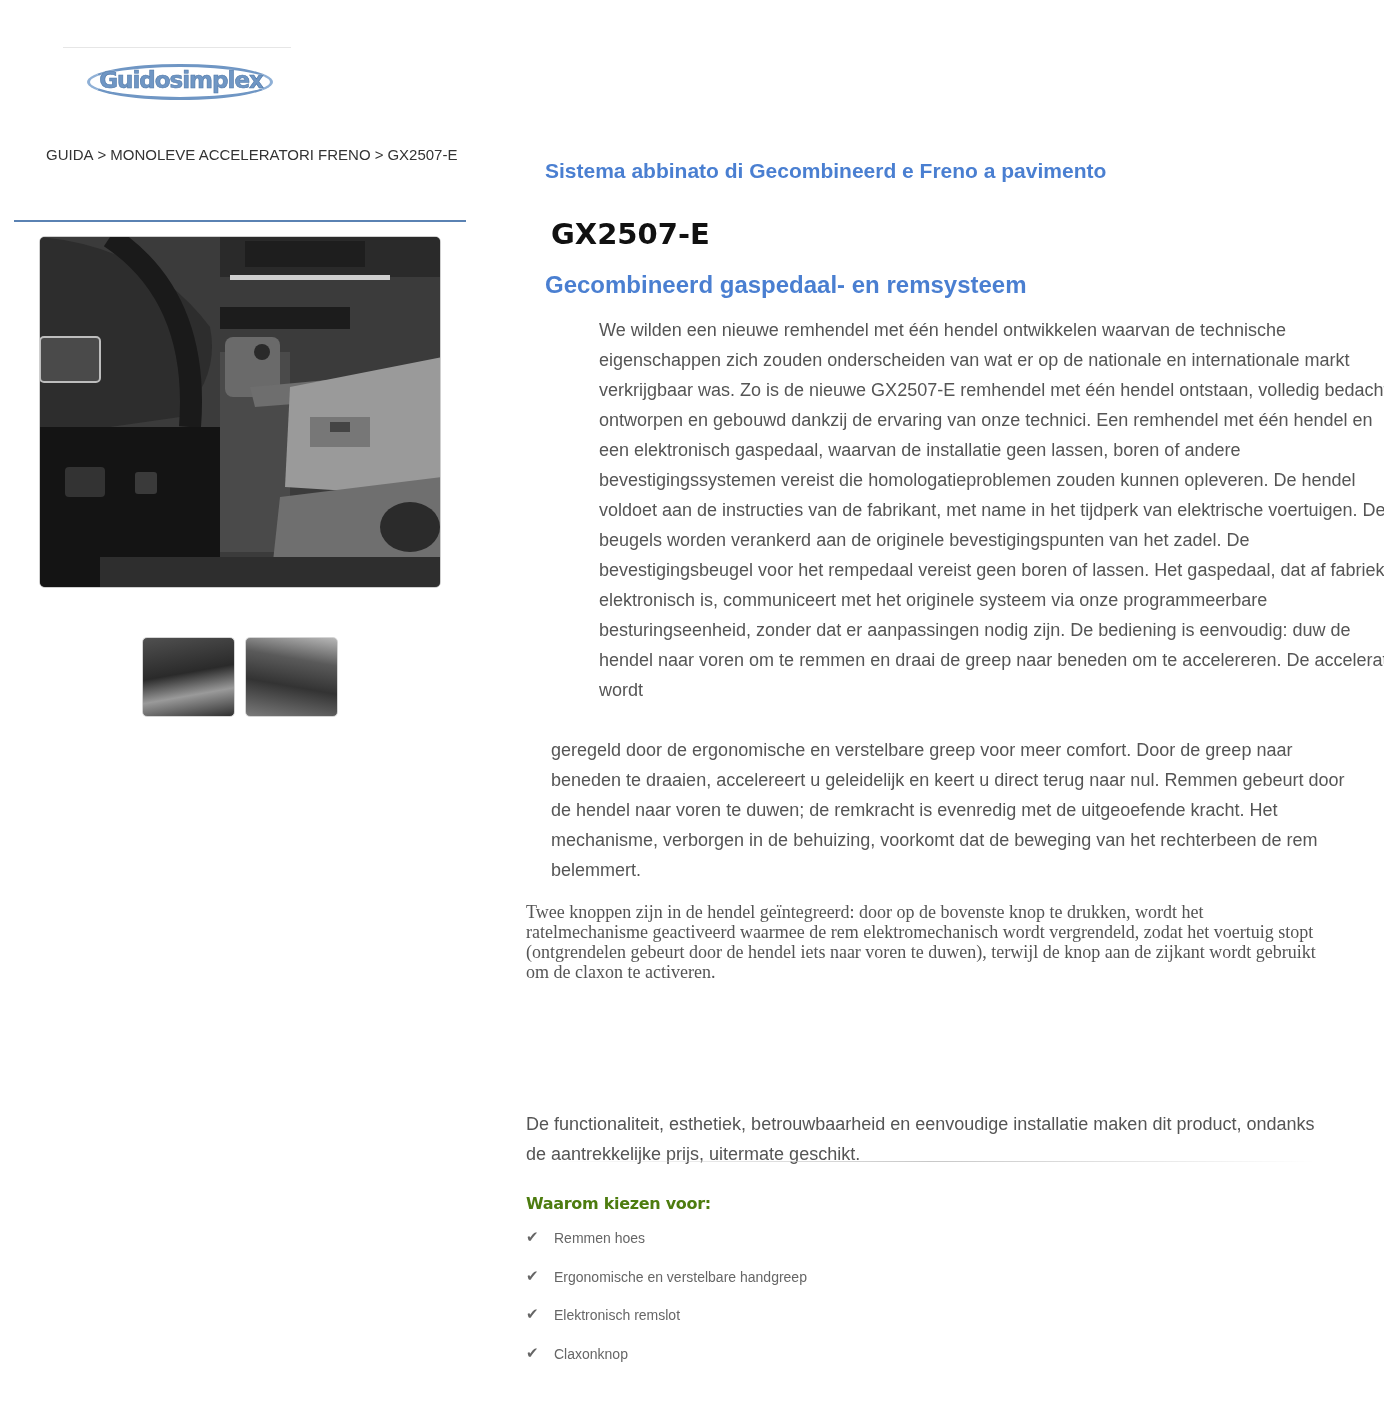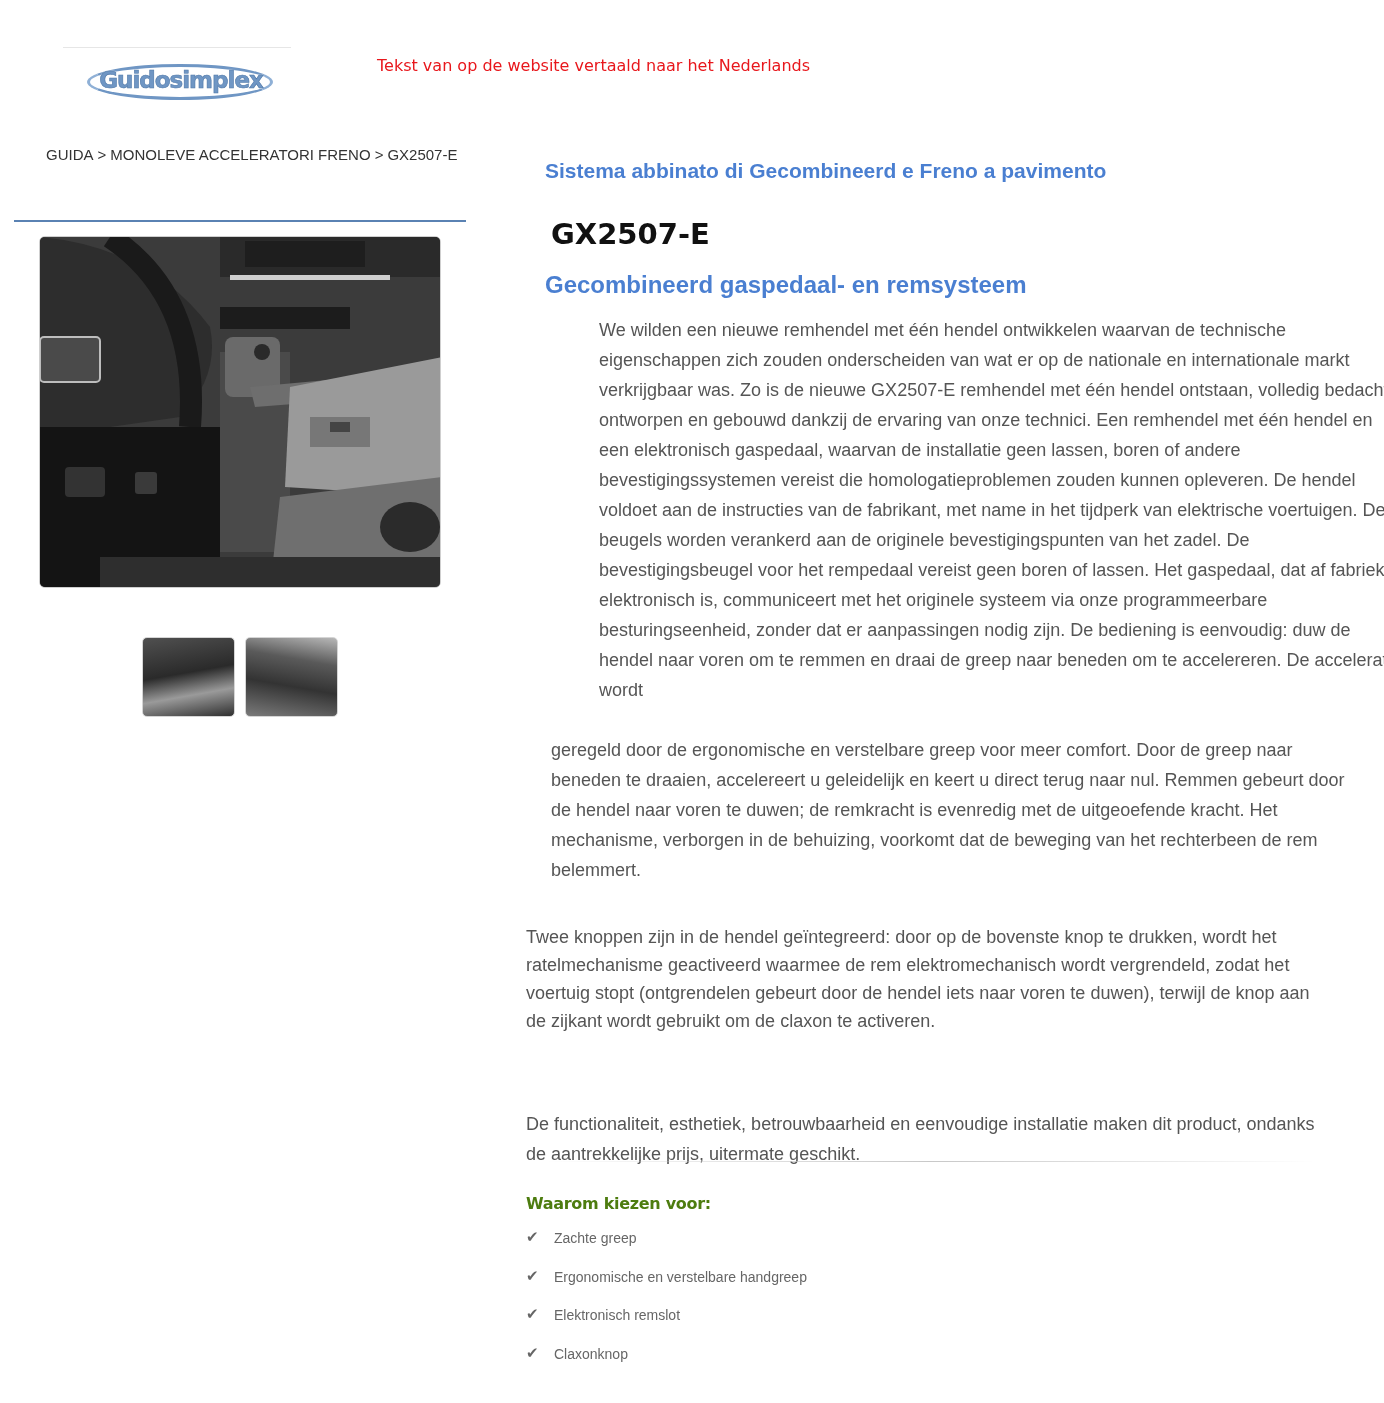--- a/index.html
+++ b/index.html
@@ -35,21 +35,21 @@
     .thumb1 { left: 142px; background: linear-gradient(170deg, #505050 0%, #2a2a2a 45%, #9a9a9a 70%, #2f2f2f 100%); }
     .thumb2 { left: 245px; background: linear-gradient(190deg, #b8b8b8 0%, #5a5a5a 30%, #333 60%, #7a7a7a 100%); }
 
     .subtitle-it { position: absolute; left: 545px; top: 159px; font-size: 21px; color: #4a7fd1; white-space: nowrap; }
     .product-code { position: absolute; left: 551px; top: 217px; font-family: "DejaVu Sans", sans-serif; font-weight: bold; font-size: 29px; color: #111111; }
     .subtitle-nl { position: absolute; left: 545px; top: 271px; font-size: 24px; color: #4a7fd1; white-space: nowrap; }
 
     .body-block { position: absolute; left: 551px; width: 805px; font-size: 18px; line-height: 30px; color: #555555; }
     .p1 { top: 315px; margin-left: 48px; }
     .p2 { top: 735px; }
-    .p3 { position: absolute; left: 526px; top: 923px; width: 800px; font-size: 18px; line-height: 28px; color: #555555; }
+    .p3 { position: absolute; left: 526px; top: 902px; width: 800px; font-size: 18px; line-height: 20px; color: #555555; font-family: Liberation Serif, serif; }
     .p4 { position: absolute; left: 526px; top: 1109px; width: 800px; font-size: 18px; line-height: 30px; color: #555555; }
 
     .divider { position: absolute; left: 545px; top: 1161px; width: 770px; height: 1px;
       background: linear-gradient(to right, rgba(200,200,200,0), #c8c8c8 50%, rgba(200,200,200,0)); }
 
     .why-title { position: absolute; left: 526px; top: 1194px; font-family: "DejaVu Sans", sans-serif; font-weight: bold; font-size: 16px; color: #4d7c0f; letter-spacing: -0.3px; }
     .why-list { position: absolute; left: 526px; top: 1226px; list-style: none; }
     .why-list li { height: 38.5px; display: flex; align-items: flex-start; }
     .check { width: 28px; color: #666666; font-size: 15px; line-height: 22px; }
     .why-label { font-size: 14px; color: #666666; line-height: 24px; }
@@ -57,21 +57,20 @@
 </head>
 <body>
 
 <div class="logo-wrap">
   <div class="logo-topline"></div>
   <div class="logo-oval"></div>
   <div class="logo-text">Guidosimplex</div>
 </div>
 
 <div class="note">
-  <div>Tekst van op de website vertaald naar het Nederlands</div>
 </div>
 
 <nav class="breadcrumb">
   <span>GUIDA</span><span class="sep">&gt;</span><span>MONOLEVE ACCELERATORI FRENO</span><span class="sep">&gt;</span><span>GX2507-E</span>
 </nav>
 <div class="left-rule"></div>
 
 <div class="main-photo" title="Hand control lever GX2507-E installed next to steering wheel">
   <svg width="402" height="352" viewBox="0 0 402 352">
     <rect x="0" y="0" width="402" height="352" fill="#3b3b3b"></rect>
@@ -109,21 +108,21 @@
 <p class="body-block p2">geregeld door de ergonomische en verstelbare greep voor meer comfort. Door de greep naar beneden te draaien, accelereert u geleidelijk en keert u direct terug naar nul. Remmen gebeurt door de hendel naar voren te duwen; de remkracht is evenredig met de uitgeoefende kracht. Het mechanisme, verborgen in de behuizing, voorkomt dat de beweging van het rechterbeen de rem belemmert.</p>
 <p class="p3">Twee knoppen zijn in de hendel geïntegreerd: door op de bovenste knop te drukken, wordt het ratelmechanisme geactiveerd waarmee de rem elektromechanisch wordt vergrendeld, zodat het voertuig stopt (ontgrendelen gebeurt door de hendel iets naar voren te duwen), terwijl de knop aan de zijkant wordt gebruikt om de claxon te activeren.</p>
 <p class="p4">De functionaliteit, esthetiek, betrouwbaarheid en eenvoudige installatie maken dit product, ondanks de aantrekkelijke prijs, uitermate geschikt.</p>
 
 <div class="divider"></div>
 
 <h3 class="why-title">Waarom kiezen voor:</h3>
 <ul class="why-list">
   <li>
     <span class="check">✔</span>
-    <span class="why-label">Zachte greep</span>
+    <span class="why-label">Remmen hoes</span>
   </li>
   <li>
     <span class="check">✔</span>
     <span class="why-label">Ergonomische en verstelbare handgreep</span>
   </li>
   <li>
     <span class="check">✔</span>
     <span class="why-label">Elektronisch remslot</span>
   </li>
   <li>

